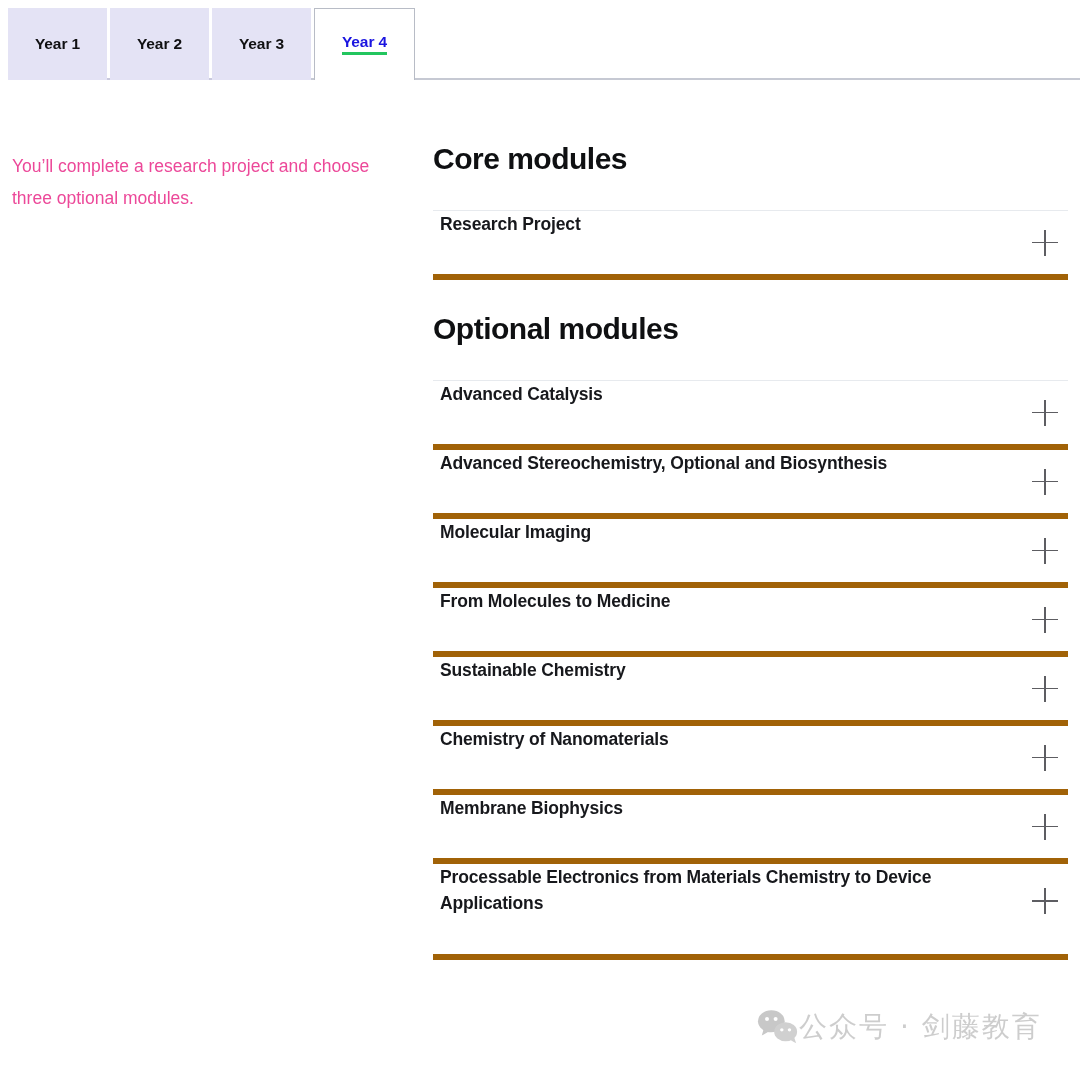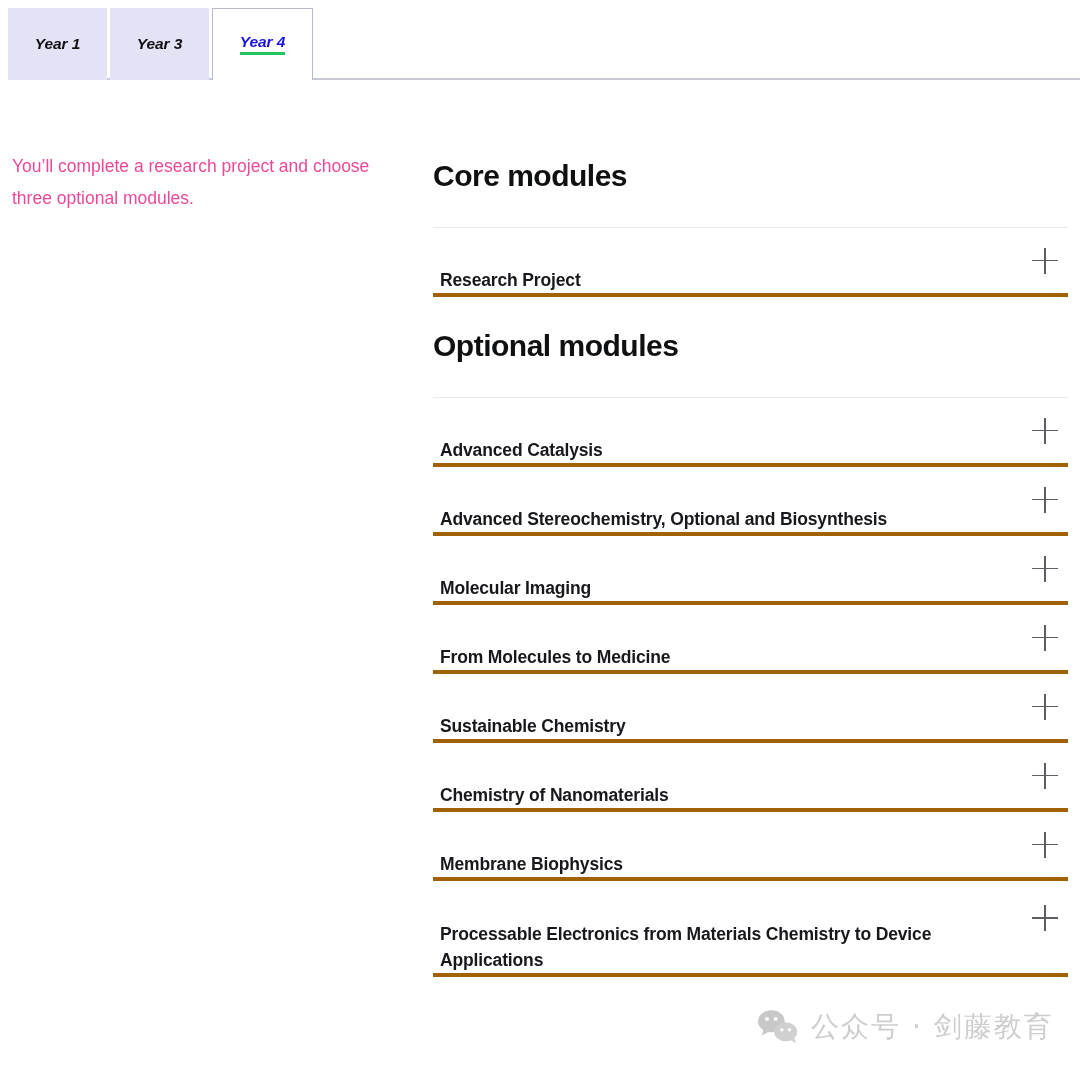--- a/index.html
+++ b/index.html
@@ -23,21 +23,20 @@
     left: 0; top: 0;
     width: 1080px;
     height: 80px;
   }
   .tabs-row {
     position: absolute;
     left: 8px; top: 8px;
     display: flex;
     align-items: flex-start;
     height: 72px;
-    font-style: italic;
   }
   .tab {
     position: relative;
     width: 99px;
     height: 72px;
     background: #e4e3f5;
     display: flex;
     align-items: center;
     justify-content: center;
     margin-right: 3px;
@@ -104,36 +103,36 @@
     width: 635px;
   }
   .section-heading {
     font-size: 30px;
     font-weight: 800;
     color: #0f1012;
     letter-spacing: -0.5px;
     padding-left: 0px;
     line-height: 1.1;
   }
-  .section-core-heading { margin-top: 19px; }
+  .section-core-heading { margin-top: 2px; }
   .section-optional-heading { margin-top: 32px; }
 
   .divider {
     height: 1px;
     background: #e7eaee;
     width: 635px;
     margin-top: 35px;
   }
   .acc-list { width: 635px; }
   .acc-item {
     position: relative;
     width: 635px;
-    border-bottom: 4px solid #a16207;
-    display: flex;
-    align-items: flex-end;
+    border-bottom: 6px solid #a16207;
+    display: flex;
+    align-items: flex-start;
     min-height: 69px;
     cursor: pointer;
   }
   .acc-item.two-line { min-height: 96px; }
   .acc-title {
     font-size: 17.5px;
     font-weight: 800;
     color: #17181c;
     letter-spacing: -0.15px;
     padding-left: 7px;
@@ -167,21 +166,20 @@
     width: 1.6px; height: 26px;
   }
 
   
   .watermark {
     position: absolute;
     left: 757px;
     top: 1008px;
     display: flex;
     align-items: center;
-    gap: 12px;
     opacity: 0.82;
     pointer-events: none;
   }
   .wm-icon { width: 42px; height: 38px; display:block; }
   .wm-text {
     font-size: 28px;
     color: #c3c3c3;
     font-family: "DejaVu Sans", sans-serif;
     letter-spacing: 2px;
     white-space: nowrap;
@@ -191,20 +189,23 @@
 <body>
 
 <div class="page">
 
   <div class="tabbar">
     <div class="tabbar-underline"></div>
     <div class="tabbar-underline-left"></div>
     <div class="tabs-row">
       <div class="tab">
         <span class="tab-label">Year 1</span>
+      </div>
+      <div class="tab">
+        <span class="tab-label">Year 2</span>
       </div>
       <div class="tab">
         <span class="tab-label">Year 3</span>
       </div>
       <div class="tab active">
         <span class="tab-label">Year 4</span>
       </div>
     </div>
   </div>
 

